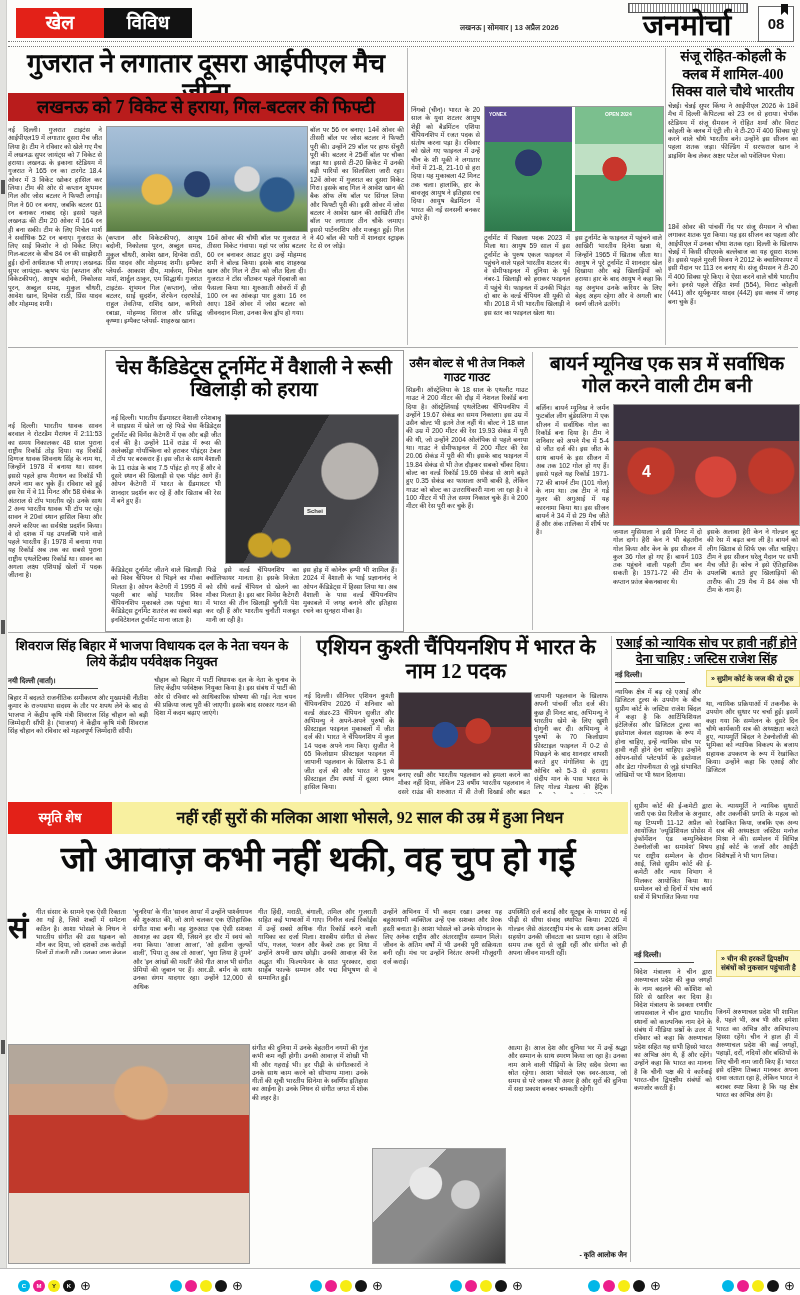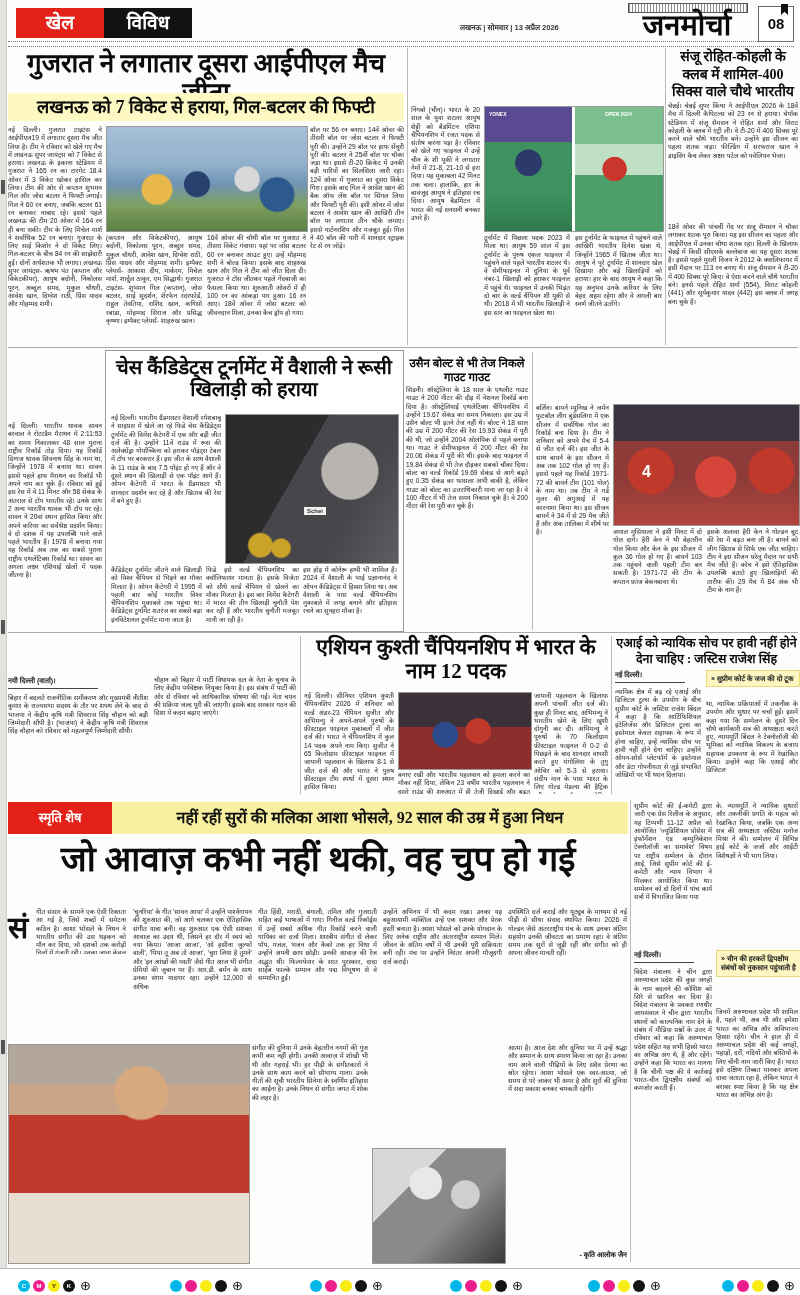--- a/index.html
+++ b/index.html
@@ -32,21 +32,21 @@
   <div class="abs" style="left:460px;top:22px;width:160px;text-align:left;font-size:7.5px;font-weight:bold;color:#333;">लखनऊ | सोमवार | 13 अप्रैल 2026</div>
   <div class="abs" style="left:628px;top:3px;width:118px;height:8px;border:1px solid #555;background:repeating-linear-gradient(90deg,#888 0,#888 1px,#fff 1px,#fff 3px);"></div>
   <div class="abs" style="left:620px;top:11px;width:134px;font-size:29px;font-weight:800;color:#0a0a0a;text-align:center;font-family:'Liberation Serif','DejaVu Serif',serif;line-height:1;">जनमोर्चा</div>
   <div class="abs" style="left:758px;top:6px;width:34px;height:34px;border:1px solid #666;background:#fff;">
     <div class="abs" style="left:22px;top:-3px;width:7px;height:11px;background:#111;clip-path:polygon(0 0,100% 0,100% 100%,50% 70%,0 100%);"></div>
     <div class="abs" style="left:0;top:8px;width:34px;text-align:center;font-size:15px;font-weight:bold;color:#111;">08</div>
   </div>
   <div class="abs" style="left:8px;top:41px;width:786px;height:4px;border-top:1px dotted #777;border-bottom:1px dotted #777;"></div>
 
   <div class="abs hl" style="left:8px;top:49px;width:396px;font-size:26px;">गुजरात ने लगातार दूसरा आईपीएल मैच जीता</div>
-  <div class="abs" style="left:8px;top:93px;width:396px;height:28px;background:#fef9c3;font-weight:bold;font-size:18px;text-align:center;line-height:28px;color:#0b0b0b;font-family:'Liberation Serif','DejaVu Serif',serif;">लखनऊ को 7 विकेट से हराया, गिल-बटलर की फिफ्टी</div>
+  <div class="abs" style="left:8px;top:93px;width:396px;height:28px;background:#b91c1c;font-weight:bold;font-size:18px;text-align:center;line-height:28px;color:#0b0b0b;font-family:'Liberation Serif','DejaVu Serif',serif;">लखनऊ को 7 विकेट से हराया, गिल-बटलर की फिफ्टी</div>
   <div class="abs bt" style="left:8px;top:126px;width:94px;height:219px;">नई दिल्ली। गुजरात टाइटंस ने आईपीएल19 में लगातार दूसरा मैच जीत लिया है। टीम ने रविवार को खेले गए मैच में लखनऊ सुपर जायंट्स को 7 विकेट से हराया। लखनऊ के इकाना स्टेडियम में गुजरात ने 165 रन का टारगेट 18.4 ओवर में 3 विकेट खोकर हासिल कर लिया। टीम की ओर से कप्तान शुभमन गिल और जोस बटलर ने फिफ्टी लगाई। गिल ने 60 रन बनाए, जबकि बटलर 61 रन बनाकर नाबाद रहे। इससे पहले लखनऊ की टीम 20 ओवर में 164 रन ही बना सकी। टीम के लिए मिचेल मार्श ने सर्वाधिक 52 रन बनाए। गुजरात के लिए साई किशोर ने दो विकेट लिए। गिल-बटलर के बीच 84 रन की साझेदारी हुई। दोनों अर्धशतक भी लगाए। लखनऊ सुपर जायंट्स- ऋषभ पंत (कप्तान और विकेटकीपर), आयुष बदोनी, निकोलस पूरन, अब्दुल समद, मुकुल चौधरी, आवेश खान, दिग्वेश राठी, प्रिंस यादव और मोहम्मद शमी।</div>
   <div class="abs photo" style="left:106px;top:126px;width:200px;height:104px;background:
     radial-gradient(circle at 25% 60%, #e8b94a 0 9%, transparent 10%),
     radial-gradient(circle at 45% 55%, #27406e 0 10%, transparent 11%),
     radial-gradient(circle at 70% 50%, #d8d8d8 0 8%, transparent 9%),
     radial-gradient(circle at 85% 65%, #2d5a8c 0 9%, transparent 10%),
     linear-gradient(180deg,#a8c0d8 0%,#93b1cc 35%,#6f94b4 55%,#7fa061 75%,#5c7f45 100%);"></div>
   <div class="abs bt" style="left:106px;top:234px;width:96px;height:111px;">(कप्तान और विकेटकीपर), आयुष बदोनी, निकोलस पूरन, अब्दुल समद, मुकुल चौधरी, आवेश खान, दिग्वेश राठी, प्रिंस यादव और मोहम्मद शमी। इम्पैक्ट प्लेयर्स- आकाश दीप, मार्करम, मिचेल मार्श, शार्दुल ठाकुर, एम सिद्धार्थ। गुजरात टाइटंस- शुभमन गिल (कप्तान), जोस बटलर, साई सुदर्शन, शेरफेन रदरफोर्ड, राहुल तेवतिया, राशिद खान, कगिसो रबाडा, मोहम्मद सिराज और प्रसिद्ध कृष्णा। इम्पैक्ट प्लेयर्स- शाहरुख खान।</div>
   <div class="abs bt" style="left:207px;top:234px;width:99px;height:111px;">16वें ओवर की चौथी बॉल पर गुजरात ने तीसरा विकेट गंवाया। यहां पर जोस बटलर 60 रन बनाकर आउट हुए। उन्हें मोहम्मद शमी ने बोल्ड किया। इसके बाद शाहरुख खान और गिल ने टीम को जीत दिला दी। गुजरात ने टॉस जीतकर पहले गेंदबाजी का फैसला किया था। शुरुआती ओवरों में ही 100 रन का आंकड़ा पार हुआ। 16 रन आए। 18वें ओवर में जोस बटलर को जीवनदान मिला, उनका कैच ड्रॉप हो गया।</div>
   <div class="abs bt" style="left:310px;top:126px;width:94px;height:219px;">बॉल पर 56 रन बनाए। 14वें ओवर की तीसरी बॉल पर जोस बटलर ने फिफ्टी पूरी की। उन्होंने 29 बॉल पर हाफ सेंचुरी पूरी की। बटलर ने 25वीं बॉल पर चौका जड़ा था। इससे टी-20 क्रिकेट में उनकी बड़ी पारियों का सिलसिला जारी रहा। 12वें ओवर में गुजरात का दूसरा विकेट गिरा। इसके बाद गिल ने आवेश खान की बैक ऑफ लेंथ बॉल पर सिंगल लिया और फिफ्टी पूरी की। इसी ओवर में जोस बटलर ने आवेश खान की आखिरी तीन बॉल पर लगातार तीन चौके जमाए। इससे पार्टनरशिप और मजबूत हुई। गिल ने 40 बॉल की पारी में शानदार स्ट्राइक रेट से रन जोड़े।</div>
@@ -91,52 +91,54 @@
   </div>
   <div class="abs bt" style="left:111px;top:566px;width:91px;height:60px;">कैंडिडेट्स टूर्नामेंट जीतने वाले खिलाड़ी को विश्व चैंपियन से भिड़ने का मौका मिलता है। ओपन कैटेगरी में 1995 में पहली बार कोई भारतीय विश्व चैंपियनशिप मुकाबले तक पहुंचा था। कैंडिडेट्स टूर्नामेंट शतरंज का सबसे बड़ा इनविटेशनल टूर्नामेंट माना जाता है।</div>
   <div class="abs bt" style="left:206px;top:566px;width:93px;height:60px;">फिडे इसे वर्ल्ड चैंपियनशिप का क्वॉलिफायर मानता है। इसके विजेता को सीधे वर्ल्ड चैंपियन से खेलने का मौका मिलता है। इस बार विमेंस कैटेगरी में भारत की तीन खिलाड़ी चुनौती पेश कर रही हैं और भारतीय चुनौती मजबूत मानी जा रही है।</div>
   <div class="abs bt" style="left:303px;top:566px;width:94px;height:60px;">इस होड़ में कोनेरू हम्पी भी शामिल हैं। 2024 में वैशाली के भाई प्रज्ञानानंद ने ओपन कैंडिडेट्स में हिस्सा लिया था। अब वैशाली के पास वर्ल्ड चैंपियनशिप मुकाबले में जगह बनाने और इतिहास रचने का सुनहरा मौका है।</div>
 
   <div class="abs smallhl" style="left:406px;top:356px;width:122px;font-size:11.5px;">उसैन बोल्ट से भी तेज निकले गाउट गाउट</div>
   <div class="abs bt" style="left:406px;top:386px;width:122px;height:244px;">सिडनी। ऑस्ट्रेलिया के 18 साल के एथलीट गाउट गाउट ने 200 मीटर की दौड़ में नेशनल रिकॉर्ड बना दिया है। ऑस्ट्रेलियाई एथलेटिक्स चैंपियनशिप में उन्होंने 19.67 सेकंड का समय निकाला। इस उम्र में उसैन बोल्ट भी इतने तेज नहीं थे। बोल्ट ने 18 साल की उम्र में 200 मीटर की रेस 19.93 सेकंड में पूरी की थी, जो उन्होंने 2004 ओलंपिक से पहले बनाया था। गाउट ने सेमीफाइनल में 200 मीटर की रेस 20.06 सेकंड में पूरी की थी। इसके बाद फाइनल में 19.84 सेकंड से भी तेज दौड़कर सबको चौंका दिया। बोल्ट का वर्ल्ड रिकॉर्ड 19.69 सेकंड से आगे बढ़ते हुए 0.35 सेकंड का फासला अभी बाकी है, लेकिन गाउट को बोल्ट का उत्तराधिकारी माना जा रहा है। वे 100 मीटर में भी तेज समय निकाल चुके हैं। वे 200 मीटर की रेस पूरी कर चुके हैं।</div>
 
   <div class="abs vdiv" style="left:532px;top:352px;height:278px;"></div>
 
+  <div class="abs hl" style="left:536px;top:353px;width:262px;font-size:19.5px;">बायर्न म्यूनिख एक सत्र में सर्वाधिक गोल करने वाली टीम बनी</div>
   <div class="abs bt" style="left:536px;top:404px;width:73px;height:226px;">बर्लिन। बायर्न म्यूनिख ने जर्मन फुटबॉल लीग बुंडेसलिगा में एक सीजन में सर्वाधिक गोल का रिकॉर्ड बना दिया है। टीम ने शनिवार को अपने मैच में 5-4 से जीत दर्ज की। इस जीत के साथ बायर्न के इस सीजन में अब तक 102 गोल हो गए हैं। इससे पहले यह रिकॉर्ड 1971-72 की बायर्न टीम (101 गोल) के नाम था। तब टीम ने गर्ड मुलर की अगुआई में यह कारनामा किया था। इस सीजन बायर्न ने 34 में से 29 मैच जीते हैं और अंक तालिका में शीर्ष पर है।</div>
   <div class="abs photo" style="left:613px;top:404px;width:185px;height:120px;background:
     radial-gradient(circle at 20% 55%, #c0392b 0 14%, transparent 15%),
     radial-gradient(circle at 55% 60%, #d6453a 0 16%, transparent 17%),
     radial-gradient(circle at 85% 55%, #c0392b 0 13%, transparent 14%),
     linear-gradient(180deg,#3a3340 0 30%,#8c3b38 30% 60%,#b3443c 100%);">
     <span class="abs" style="left:28px;top:58px;color:#fff;font-size:16px;font-weight:bold;">4</span>
   </div>
   <div class="abs bt" style="left:613px;top:528px;width:89px;height:102px;">जमाल मुसियाला ने इसी मिनट में दो गोल दागे। हैरी केन ने भी बेहतरीन गोल किया और केन के इस सीजन में कुल 36 गोल हो गए हैं। बायर्न 103 तक पहुंचने वाली पहली टीम बन सकती है। 1971-72 की टीम के कप्तान फ्रांज बेकनबावर थे।</div>
   <div class="abs bt" style="left:707px;top:528px;width:91px;height:102px;">इसके अलावा हैरी केन ने गोल्डन बूट की रेस में बढ़त बना ली है। बायर्न को लीग खिताब से सिर्फ एक जीत चाहिए। टीम ने इस सीजन घरेलू मैदान पर सभी मैच जीते हैं। कोच ने इसे ऐतिहासिक उपलब्धि बताते हुए खिलाड़ियों की तारीफ की। 29 मैच में 84 अंक भी टीम के नाम हैं।</div>
 
   <div class="abs hdiv" style="left:8px;top:632px;width:790px;"></div>
 
+  <div class="abs smallhl" style="left:8px;top:638px;width:288px;font-size:13px;">शिवराज सिंह बिहार में भाजपा विधायक दल के नेता चयन के लिये केंद्रीय पर्यवेक्षक नियुक्त</div>
   <div class="abs datetag" style="left:8px;top:676px;width:140px;">नयी दिल्ली (वार्ता)।</div>
   <div class="abs" style="left:8px;top:688px;width:90px;height:1px;background:#444;"></div>
   <div class="abs bt" style="left:8px;top:694px;width:140px;height:100px;">बिहार में बदलते राजनीतिक समीकरण और मुख्यमंत्री नीतीश कुमार के राज्यसभा सदस्य के तौर पर शपथ लेने के बाद से भाजपा ने केंद्रीय कृषि मंत्री शिवराज सिंह चौहान को बड़ी जिम्मेदारी सौंपी है। (भाजपा) ने केंद्रीय कृषि मंत्री शिवराज सिंह चौहान को रविवार को महत्वपूर्ण जिम्मेदारी सौंपी।</div>
   <div class="abs bt" style="left:154px;top:676px;width:142px;height:118px;">चौहान को बिहार में पार्टी विधायक दल के नेता के चुनाव के लिए केंद्रीय पर्यवेक्षक नियुक्त किया है। इस संबंध में पार्टी की ओर से रविवार को आधिकारिक घोषणा की गई। नेता चयन की प्रक्रिया जल्द पूरी की जाएगी। इसके बाद सरकार गठन की दिशा में कदम बढ़ाए जाएंगे।</div>
 
   <div class="abs vdiv" style="left:300px;top:636px;height:158px;"></div>
 
   <div class="abs hl" style="left:304px;top:636px;width:304px;font-size:21px;">एशियन कुश्ती चैंपियनशिप में भारत के नाम 12 पदक</div>
   <div class="abs bt" style="left:304px;top:692px;width:90px;height:102px;">नई दिल्ली। सीनियर एशियन कुश्ती चैंपियनशिप 2026 में शनिवार को वर्ल्ड अंडर-23 चैंपियन सुजीत और अभिमन्यु ने अपने-अपने पुरुषों के फ्रीस्टाइल फाइनल मुकाबलों में जीत दर्ज की। भारत ने चैंपियनशिप में कुल 14 पदक अपने नाम किए। सुजीत ने 65 किलोग्राम फ्रीस्टाइल फाइनल में जापानी पहलवान के खिलाफ 8-1 से जीत दर्ज की और भारत ने पुरुष फ्रीस्टाइल टीम स्पर्धा में दूसरा स्थान हासिल किया।</div>
   <div class="abs photo" style="left:398px;top:692px;width:132px;height:76px;background:
     radial-gradient(circle at 35% 55%, #2b4a8c 0 13%, transparent 14%),
     radial-gradient(circle at 60% 50%, #c0392b 0 14%, transparent 15%),
     linear-gradient(180deg,#3b3138 0 45%,#8c2f2c 45% 100%);"></div>
   <div class="abs bt" style="left:398px;top:771px;width:132px;height:23px;">बनाए रखी और भारतीय पहलवान को हमला करने का मौका नहीं दिया, लेकिन 23 वर्षीय भारतीय पहलवान ने दूसरे राउंड की शुरुआत में ही तेजी दिखाई और बढ़त बनाकर जीत पक्की कर ली।</div>
   <div class="abs bt" style="left:534px;top:692px;width:74px;height:102px;">जापानी पहलवान के खिलाफ अपनी पांचवीं जीत दर्ज की। कुछ ही मिनट बाद, अभिमन्यु ने भारतीय खेमे के लिए खुशी दोगुनी कर दी। अभिमन्यु ने पुरुषों के 70 किलोग्राम फ्रीस्टाइल फाइनल में 0-2 से पिछड़ने के बाद शानदार वापसी करते हुए मंगोलिया के तुगु ओचिर को 5-3 से हराया। संदीप मान के पास भारत के लिए गोल्ड मेडल्स की हैट्रिक पूरी करने का मौका था, लेकिन पुरुषों के 79 किलोग्राम वर्ग के एक कड़े मुकाबले वाले फाइनल में उन्हें 1-2 से हार का सामना करना पड़ा।</div>
 
   <div class="abs vdiv" style="left:611px;top:636px;height:158px;"></div>
 
-  <div class="abs smallhl" style="left:615px;top:636px;width:183px;font-size:12.5px;">एआई को न्यायिक सोच पर हावी नहीं होने देना चाहिए : जस्टिस राजेश सिंह</div>
+  <div class="abs smallhl" style="left:615px;top:636px;width:183px;font-size:12.5px;text-decoration:underline;">एआई को न्यायिक सोच पर हावी नहीं होने देना चाहिए : जस्टिस राजेश सिंह</div>
   <div class="abs datetag" style="left:615px;top:670px;width:90px;">नई दिल्ली।</div>
   <div class="abs" style="left:615px;top:682px;width:70px;height:1px;background:#444;"></div>
   <div class="abs bt" style="left:615px;top:688px;width:86px;height:106px;">न्यायिक क्षेत्र में बढ़ रहे एआई और डिजिटल टूल्स के उपयोग के बीच सुप्रीम कोर्ट के जस्टिस राजेश बिंदल ने कहा है कि आर्टिफिशियल इंटेलिजेंस और डिजिटल टूल्स का इस्तेमाल केवल सहायक के रूप में होना चाहिए, इन्हें न्यायिक सोच पर हावी नहीं होने देना चाहिए। उन्होंने ओपन-सोर्स प्लेटफॉर्म के इस्तेमाल और डेटा गोपनीयता से जुड़े संभावित जोखिमों पर भी ध्यान दिलाया।</div>
   <div class="abs yellowbox" style="left:706px;top:670px;width:84px;">»  सुप्रीम कोर्ट के जज की दो टूक</div>
   <div class="abs bt" style="left:706px;top:700px;width:92px;height:94px;">था, न्यायिक प्रक्रियाओं में तकनीक के उपयोग और सुधार पर चर्चा हुई। इसमें कहा गया कि सम्मेलन के दूसरे दिन चौथे कार्यकारी सत्र की अध्यक्षता करते हुए, न्यायमूर्ति बिंदल ने टेक्नोलॉजी की भूमिका को न्यायिक विकल्प के बजाय सहायक उपकरण के रूप में रेखांकित किया। उन्होंने कहा कि एआई और डिजिटल</div>
 
   <div class="abs vdiv" style="left:630px;top:800px;height:462px;"></div>
   <div class="abs bt" style="left:634px;top:802px;width:78px;height:100px;">सुप्रीम कोर्ट की ई-कमेटी द्वारा जारी एक प्रेस रिलीज के अनुसार, यह टिप्पणी 11-12 अप्रैल को आयोजित 'ज्यूडिशियल प्रोसेस में इंफॉर्मेशन एंड कम्युनिकेशन टेक्नोलॉजी का समावेश' विषय पर राष्ट्रीय सम्मेलन के दौरान आई, जिसे सुप्रीम कोर्ट की ई-कमेटी और न्याय विभाग ने मिलकर आयोजित किया था। सम्मेलन को दो दिनों में पांच कार्य सत्रों में विभाजित किया गया</div>
   <div class="abs bt" style="left:716px;top:802px;width:82px;height:100px;">के. न्यायमूर्ति ने न्यायिक सुधारों और तकनीकी प्रगति के महत्व को रेखांकित किया, जबकि एक अन्य सत्र की अध्यक्षता जस्टिस मनोज मिश्रा ने की। सम्मेलन में विभिन्न हाई कोर्ट के जजों और आईटी विशेषज्ञों ने भी भाग लिया।</div>
 

